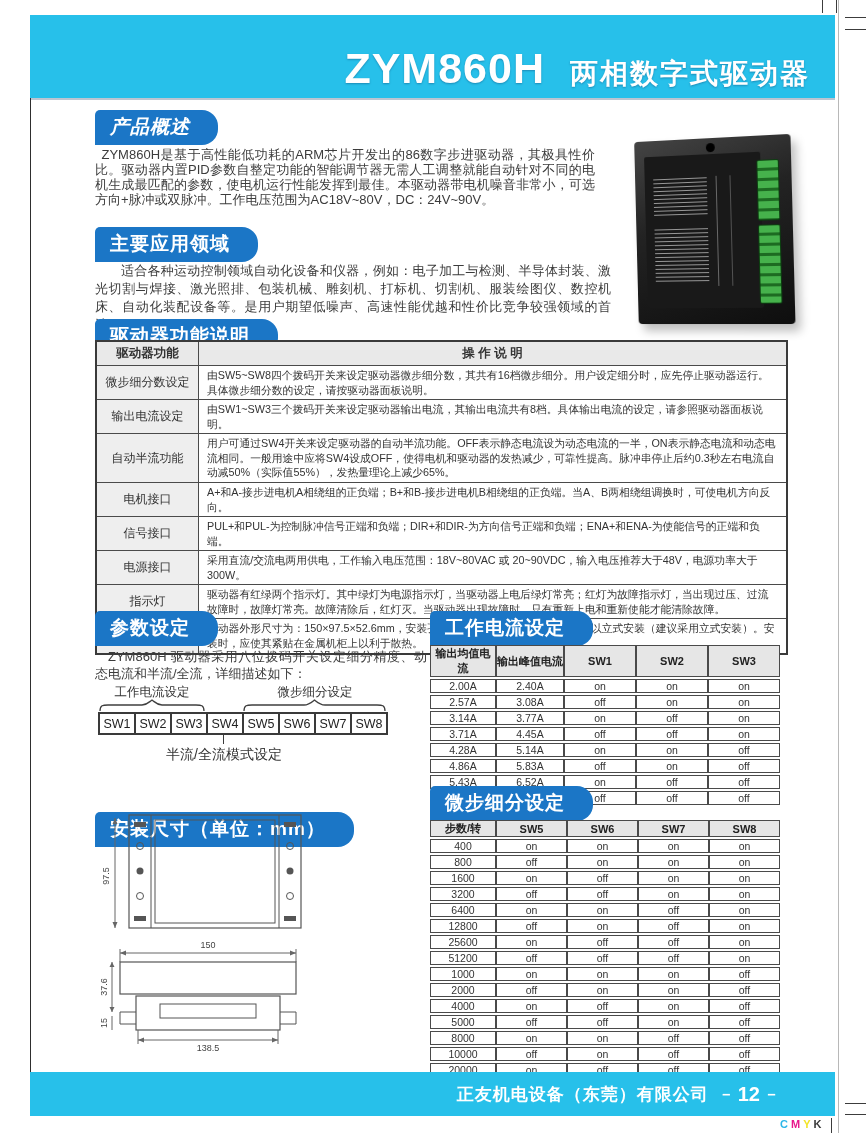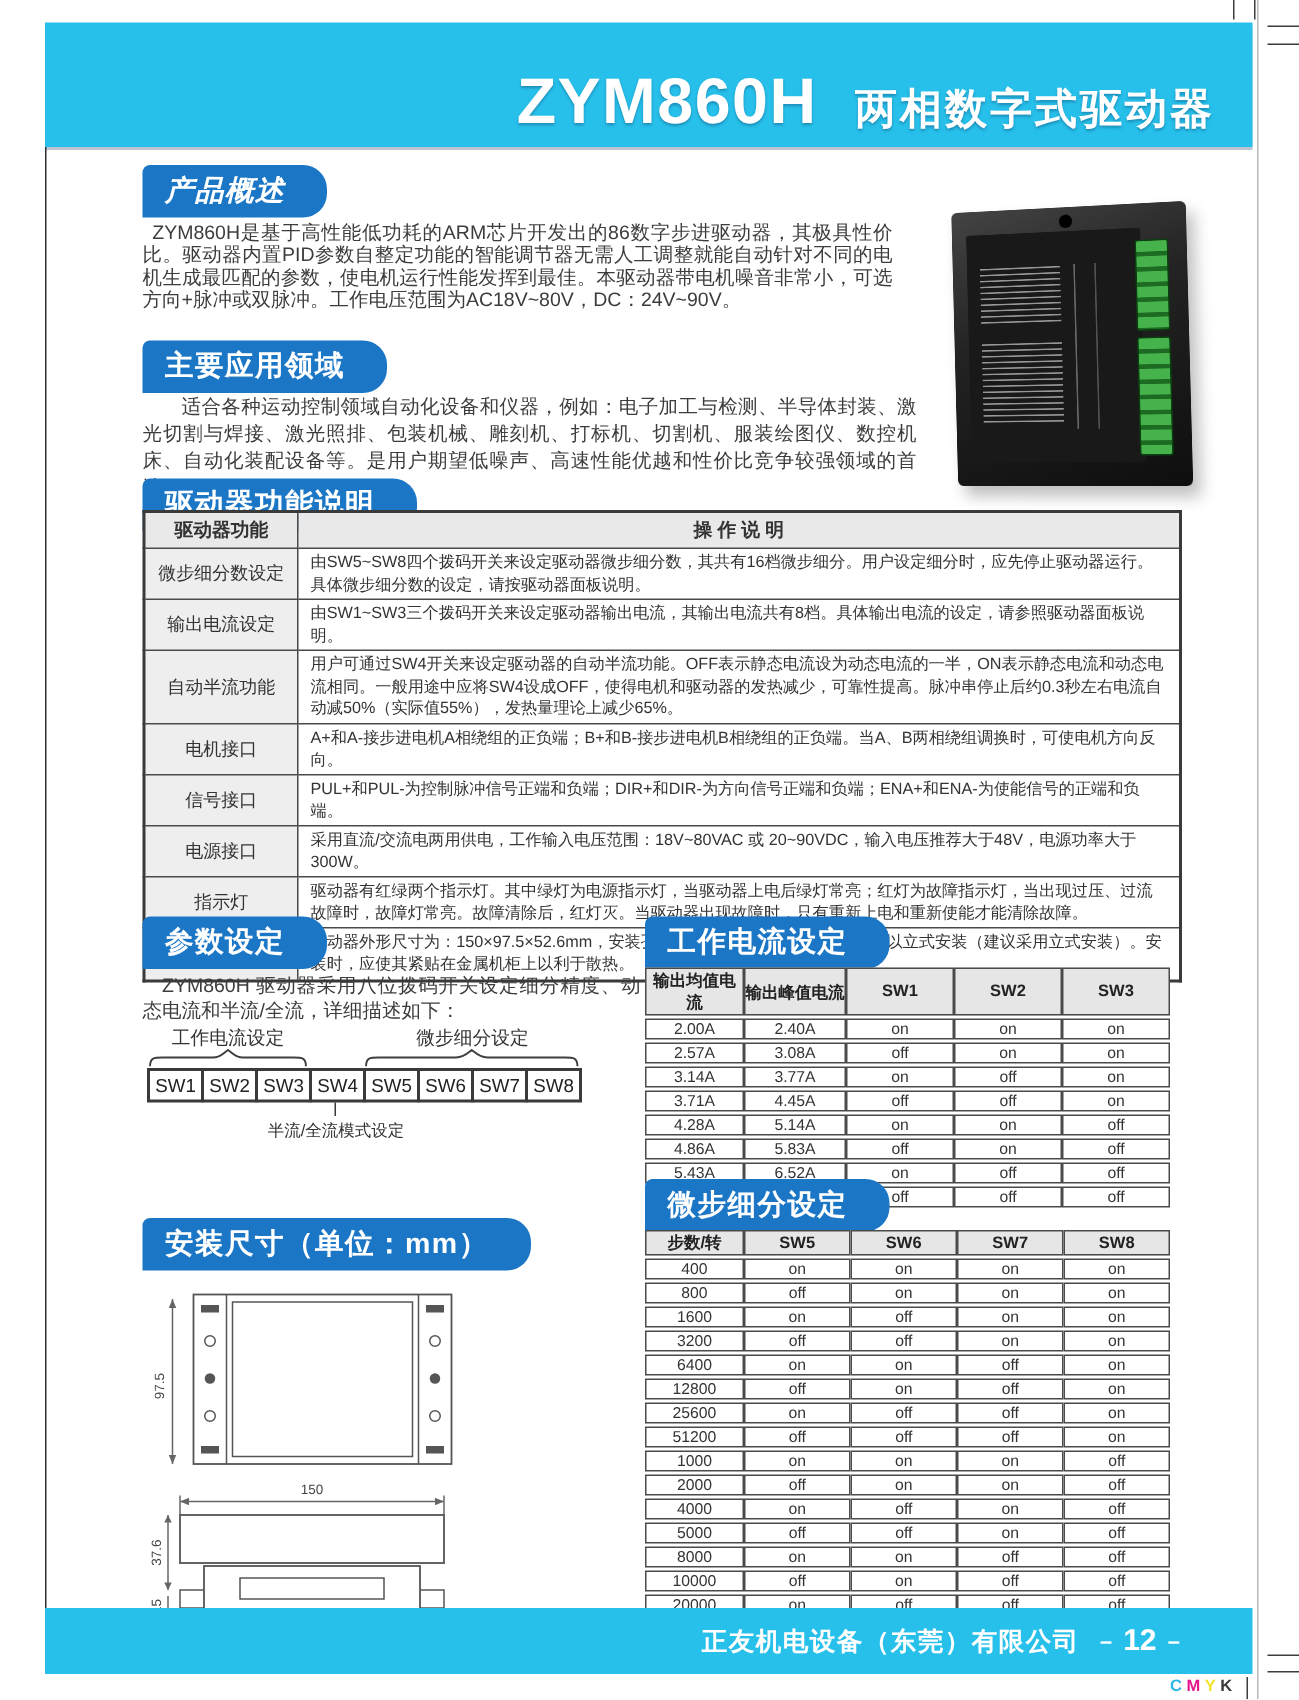--- a/index.html
+++ b/index.html
@@ -66,45 +66,45 @@
   .sw-diagram{position:absolute;left:98px;top:684px;width:292px;height:80px;}
   .sw-group{position:absolute;top:0;font-size:12.5px;color:#333;text-align:center;}
   .sw-group-left{left:0;width:108px;}
   .sw-group-right{left:144px;width:146px;}
   .sw-brace{position:absolute;top:15px;}
   .sw-brace-left{left:0;}
   .sw-brace-right{left:144px;}
   .sw-row{position:absolute;left:0;top:28px;display:flex;}
   .sw-cell{width:34px;height:19px;border:2px solid #3a3a3a;margin-right:-2px;display:flex;align-items:center;justify-content:center;font-size:12.5px;color:#222;background:#fff;}
   .sw-tick{position:absolute;left:125px;top:51px;width:1px;height:9px;background:#3a3a3a;}
-  .sw4-label{position:absolute;left:26px;top:62px;width:200px;text-align:center;font-size:11px;color:#333;}
-
-  
-  .drawing{position:absolute;margin-top:48px;}
+  .sw4-label{position:absolute;left:26px;top:62px;width:200px;text-align:center;font-size:14px;color:#333;}
+
+  
+  .drawing{position:absolute;}
   #drawing-front{left:103px;top:810px;}
   #drawing-side{left:100px;top:940px;}
   .drawing svg{display:block;}
   .dim-text{font-size:9px;fill:#444;}
 
   
   .photo{position:absolute;left:626px;top:134px;width:200px;height:196px;}
   .ph-body{position:absolute;left:8px;top:4px;width:158px;height:186px;background:linear-gradient(160deg,#444 0%,#232323 40%,#0e0e0e 100%);transform:perspective(500px) rotateY(-8deg) rotate(-1.5deg);border-radius:4px;box-shadow:5px 7px 10px rgba(0,0,0,.25);}
   .ph-hole{position:absolute;top:5px;left:74px;width:9px;height:9px;border-radius:50%;background:#000;}
   .ph-face{position:absolute;left:10px;top:16px;right:30px;bottom:16px;background:#191919;border-radius:2px;}
   .ph-text{position:absolute;background-image:repeating-linear-gradient(to bottom,rgba(255,255,255,.55) 0 1px,transparent 1px 4px);}
   .ph-text1{left:8%;top:15%;width:46%;height:26%;}
   .ph-text2{left:8%;top:48%;width:46%;height:36%;}
   .ph-vlabel{position:absolute;left:62%;top:14%;width:1px;height:72%;background:rgba(255,255,255,.35);box-shadow:14px 0 0 rgba(255,255,255,.25);}
   .ph-conn{position:absolute;border:1px solid #0c3f10;border-radius:2px;background:repeating-linear-gradient(to bottom,#46b24c 0 7px,#1d6b22 7px 10px);}
   .ph-conn-top{right:12px;top:24px;width:20px;height:58px;}
   .ph-conn-bot{right:12px;bottom:20px;width:20px;height:76px;}
   .ph-blue{position:absolute;right:18px;top:88px;width:10px;height:34px;background:#3e74c9;border-radius:1px;}
 
   
-  .footer-text{position:absolute;left:30px;top:1072px;width:805px;height:44px;display:flex;align-items:center;justify-content:flex-end;padding-right:3px;box-sizing:border-box;color:#fff;}
+  .footer-text{position:absolute;left:30px;top:1072px;width:805px;height:44px;display:flex;align-items:center;justify-content:flex-end;padding-right:14px;box-sizing:border-box;color:#fff;}
   .footer-inner{display:flex;align-items:center;gap:10px;margin-right:42px;}
   .footer-company{font-size:17px;font-weight:bold;letter-spacing:1px;}
   .footer-page{display:flex;align-items:center;gap:4px;font-size:15px;font-weight:bold;}
   .footer-page .num{font-size:20px;}
   .cmyk{position:absolute;left:780px;top:1118px;font-size:11px;font-weight:bold;letter-spacing:0;}
   .cmyk span{margin-right:3px;}
 </style>
 </head>
 <body>
 

